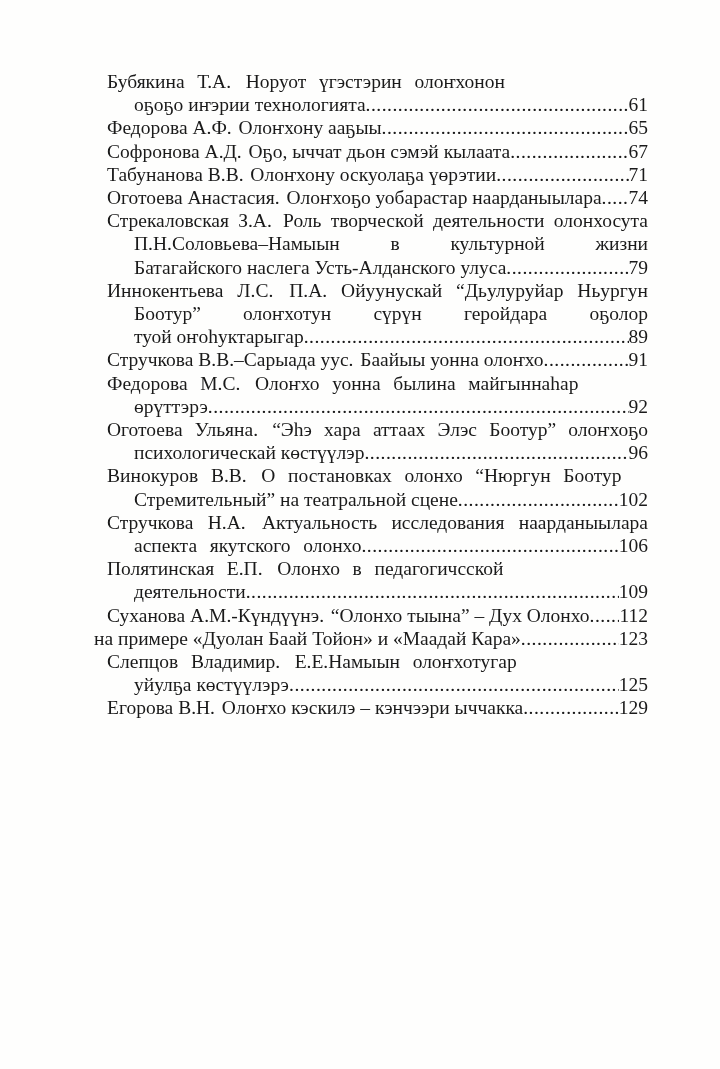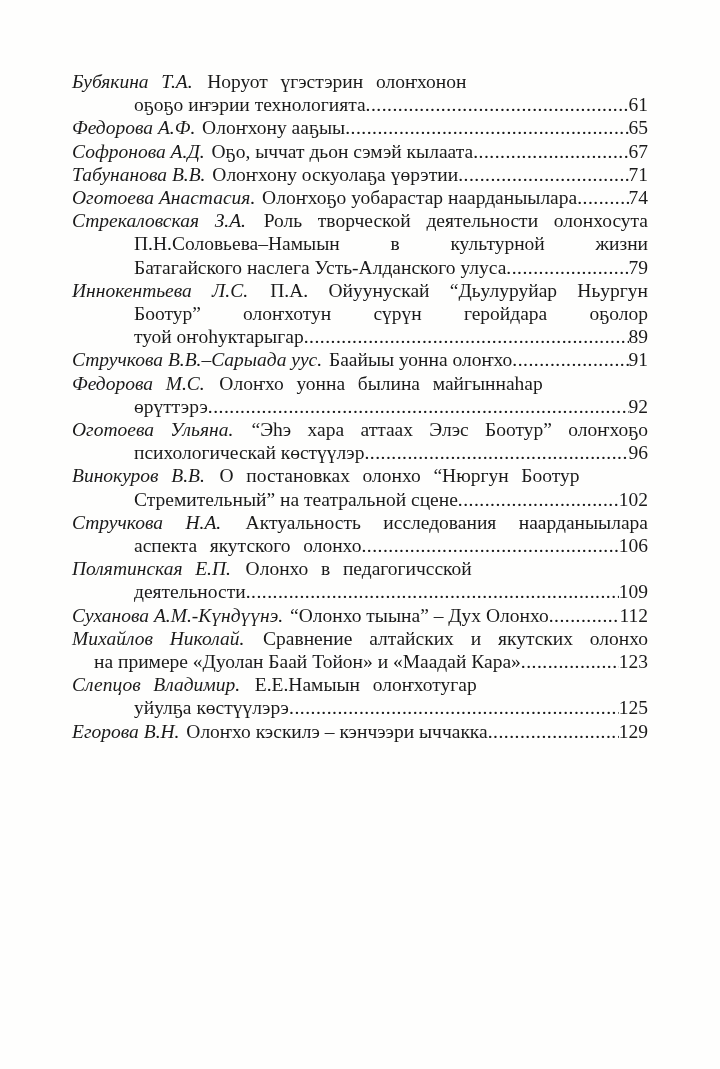--- a/index.html
+++ b/index.html
@@ -26,21 +26,21 @@
     line-height: 23.2px;
   }
   .line { position: relative; }
   .has-page { display: flex; align-items: baseline; text-align: right; }
   .has-page .text { flex: 0 0 auto; white-space: nowrap; }
   .no-page { display: block; white-space: nowrap; }
   .ind-std { padding-left: 62px; }
   .ind-sm  { padding-left: 22px; }
   .sp-wide { word-spacing: 0.40em; }
   .sp-justify { text-align: justify; text-align-last: justify; word-spacing: 0.15em; }
-  .author { font-style: italic; margin-right: 0.10em; }
+  .author { margin-right: 0.10em; margin-left: 35px; }
   .leader {
     flex: 1 1 auto;
     overflow: hidden;
     white-space: nowrap;
     min-width: 6px;
   }
   .leader::after {
     content: "....................................................................................................................";
     letter-spacing: 0.5px;
   }
@@ -124,21 +124,20 @@
       <div class="line has-page ind-std">
         <span class="text"><span class="title">деятельности</span></span>
         <span class="leader"></span>
         <span class="pageno">109</span>
       </div>
       <div class="line has-page ind-none">
         <span class="text"><span class="author">Суханова А.М.-Күндүүнэ.</span> <span class="title">“Олонхо тыына” – Дух Олонхо</span></span>
         <span class="leader"></span>
         <span class="pageno">112</span>
       </div>
-      <div class="line no-page ind-none sp-justify"><span class="text"><span class="author">Михайлов Николай.</span> <span class="title">Сравнение алтайских и якутских олонхо</span></span></div>
       <div class="line has-page ind-sm">
         <span class="text"><span class="title">на примере «Дуолан Баай Тойон» и «Маадай Кара»</span></span>
         <span class="leader"></span>
         <span class="pageno">123</span>
       </div>
       <div class="line no-page ind-none sp-wide"><span class="text"><span class="author">Слепцов Владимир.</span> <span class="title">Е.Е.Намыын олоҥхотугар</span></span></div>
       <div class="line has-page ind-std">
         <span class="text"><span class="title">уйулҕа көстүүлэрэ</span></span>
         <span class="leader"></span>
         <span class="pageno">125</span>

